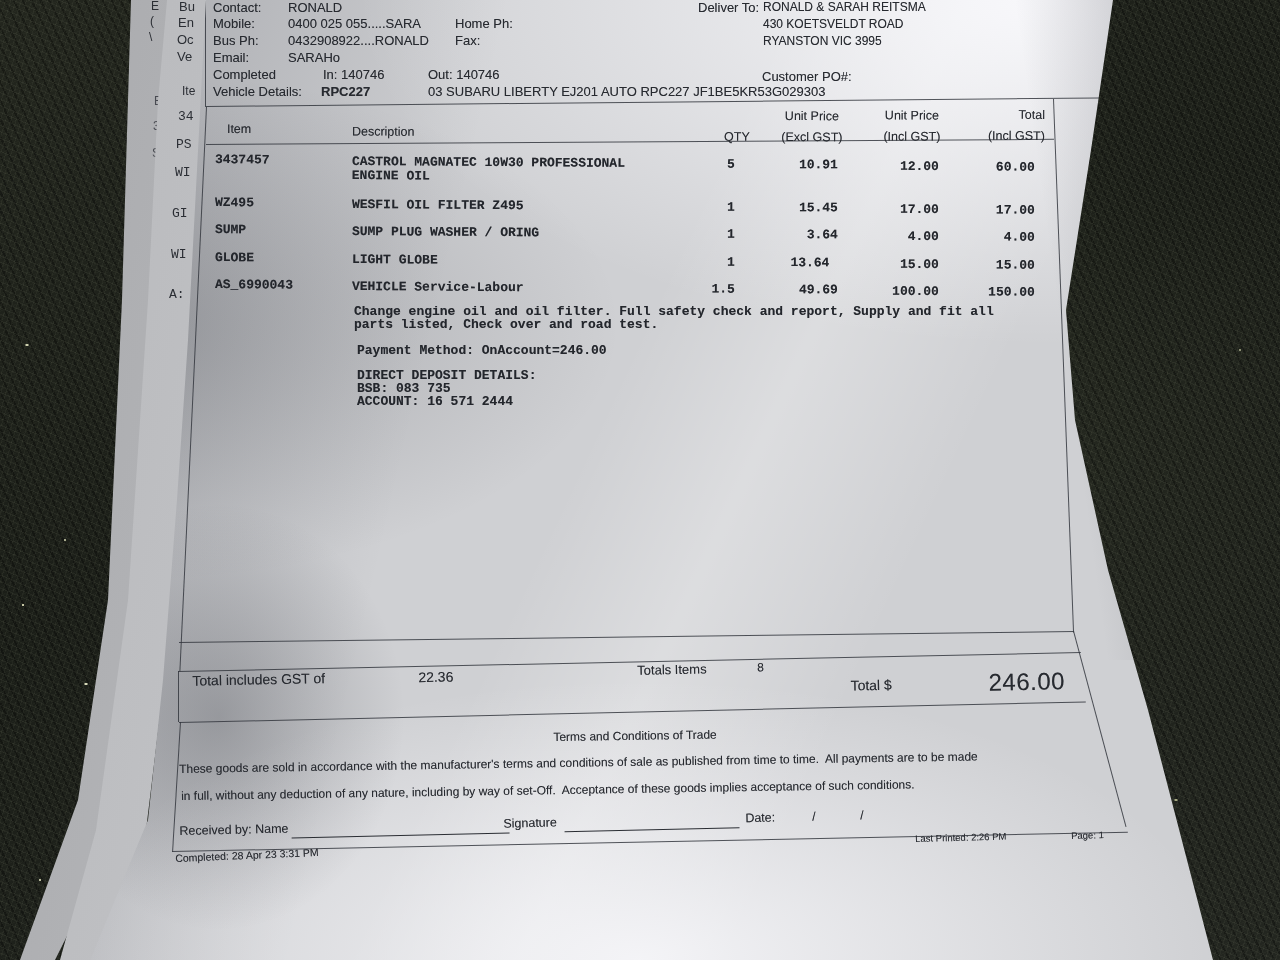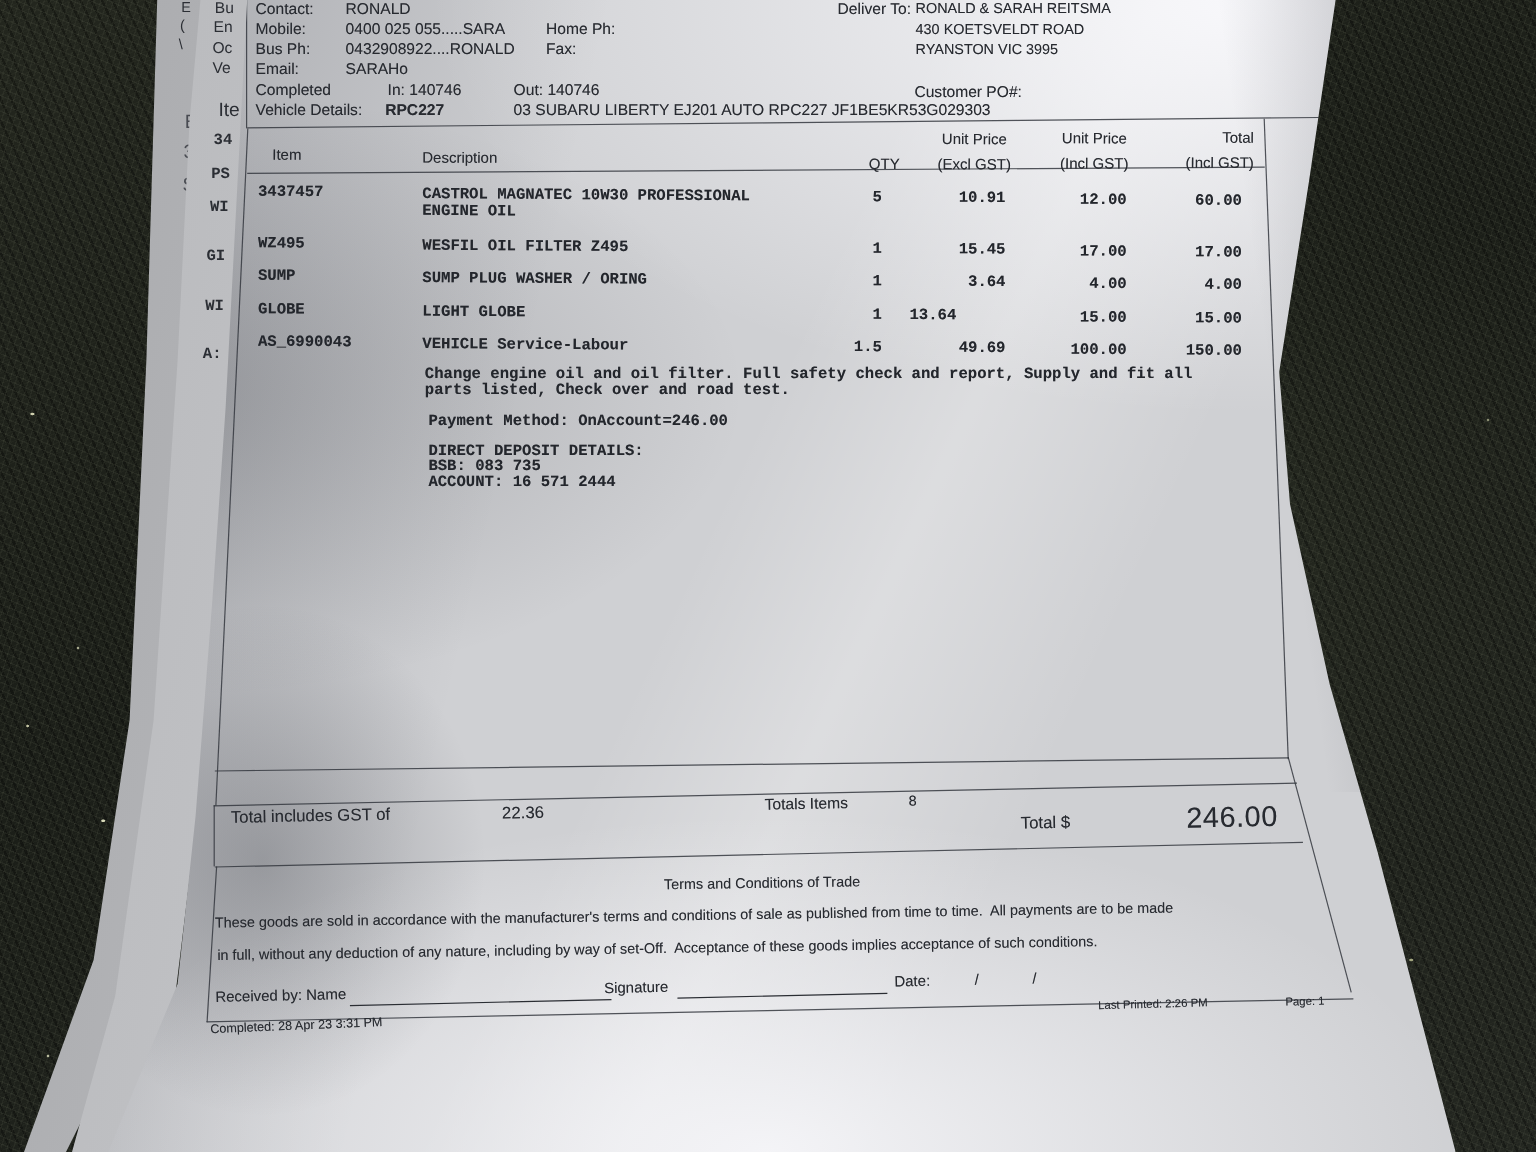--- a/index.html
+++ b/index.html
@@ -47,28 +47,28 @@
     background:linear-gradient(262deg, rgba(60,62,72,.32), transparent 60%);}
   .shade-left-low{position:absolute;left:90px;top:420px;width:430px;height:540px;
     background:radial-gradient(60% 55% at 30% 55%, rgba(25,28,36,.26), transparent 72%);}
 
   
   .content{position:absolute;inset:0;color:#272a30;font-family:"Liberation Sans","DejaVu Sans",sans-serif;
     text-shadow:0 0 .5px rgba(39,42,48,.4);border-radius:11px;}
   .t,.m{position:absolute;white-space:pre;line-height:1.05;}
   .m{font-family:"Liberation Mono","DejaVu Sans Mono",monospace;font-weight:600;font-size:13px;color:#23262c;}
   .s13{font-size:13px}.s14{font-size:14px}.s135{font-size:12px}.s12{font-size:12px}
-  .s125{font-size:12.5px}.s11{font-size:16px}.s105{font-size:10.5px}.s95{font-size:9.5px}
+  .s125{font-size:12.5px}.s11{font-size:12px}.s105{font-size:10.5px}.s95{font-size:9.5px}
   .s24{font-size:24px;letter-spacing:.5px}
   .b{font-weight:bold}
   .ln{position:absolute;height:1px;background:rgba(52,55,62,.85);transform-origin:0 0;}
   .lnv{position:absolute;width:1px;background:rgba(52,55,62,.85);transform-origin:0 0;}
   .row{position:absolute;transform-origin:0 0;}
   .frag{position:absolute;white-space:pre;line-height:1;color:#2b2e34;font-family:"Liberation Sans","DejaVu Sans",sans-serif;}
-  .fragm{font-family:"Liberation Mono","DejaVu Sans Mono",monospace;font-weight:700;}
+  .fragm{font-family:"Liberation Mono","DejaVu Sans Mono",monospace;font-weight:400;}
   .faint{color:rgba(45,48,55,.78);}
   .uline{position:absolute;height:1px;background:#2a2d33;}
 </style>
 </head>
 <body>
 
 <div class="scene">
   <div class="carpet"></div>
 
   <div class="sheet sheet1">
@@ -171,21 +171,21 @@
         <span class="m" style="left:145px;top:2px">SUMP PLUG WASHER / ORING</span>
         <span class="m" style="left:498px;top:2px;width:30px;text-align:right">1</span>
         <span class="m" style="left:551px;top:2px;width:80px;text-align:right">3.64</span>
         <span class="m" style="left:652px;top:3px;width:80px;text-align:right">4.00</span>
         <span class="m" style="left:748px;top:3px;width:80px;text-align:right">4.00</span>
       </div>
       <div class="row" style="left:207px;top:250px;width:846px;height:20px;transform:rotate(0.4deg)">
         <span class="m" style="left:8px;top:1px">GLOBE</span>
         <span class="m" style="left:145px;top:2px">LIGHT GLOBE</span>
         <span class="m" style="left:498px;top:2px;width:30px;text-align:right">1</span>
-        <span class="m" style="left:551px;top:2px;width:80px;text-align:left">13.64</span>
+        <span class="m" style="left:563px;top:2px;width:80px;text-align:center">13.64</span>
         <span class="m" style="left:652px;top:3px;width:80px;text-align:right">15.00</span>
         <span class="m" style="left:748px;top:3px;width:80px;text-align:right">15.00</span>
       </div>
       <div class="row" style="left:207px;top:277px;width:846px;height:20px;transform:rotate(0.4deg)">
         <span class="m" style="left:8px;top:1px">AS_6990043</span>
         <span class="m" style="left:145px;top:2px">VEHICLE Service-Labour</span>
         <span class="m" style="left:498px;top:2px;width:30px;text-align:right">1.5</span>
         <span class="m" style="left:551px;top:2px;width:80px;text-align:right">49.69</span>
         <span class="m" style="left:652px;top:3px;width:80px;text-align:right">100.00</span>
         <span class="m" style="left:748px;top:3px;width:80px;text-align:right">150.00</span>

